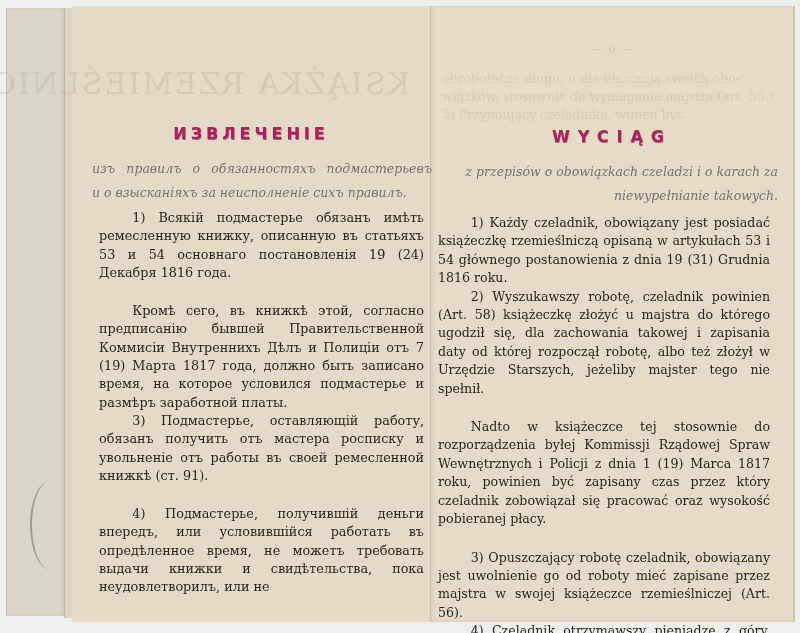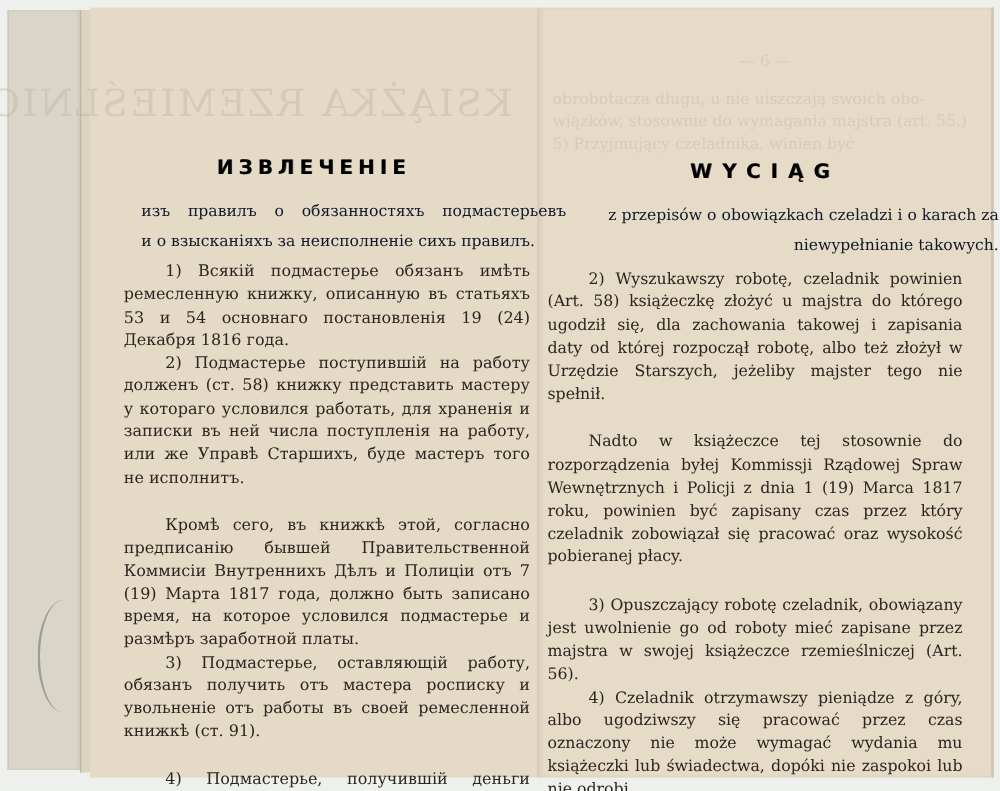--- a/index.html
+++ b/index.html
@@ -36,28 +36,28 @@
     letter-spacing:2px; transform:scale(-1,1); transform-origin:center;
     width:280px; text-align:center; opacity:0.35;
   }
   .bleed-right {
     left:442px; top:40px; width:340px; font-size:12.5px; line-height:18px;
     font-family:"DejaVu Serif", serif; opacity:0.35;
   }
   .bleed-right .pn { text-align:center; display:block; margin-bottom:12px; }
   .heading {
     position:absolute; font-family:"DejaVu Sans", sans-serif; font-weight:bold;
-    font-size:16px; letter-spacing:4px; color:#000000; text-align:center;
+    font-size:16px; letter-spacing:4px; color:#be185d; text-align:center;
     text-shadow: 0.5px 0.5px 0 #777;
   }
   .heading.left { left:72px; width:358px; top:124px; }
   .heading.right { left:431px; width:362px; top:127px; letter-spacing:8px; }
   .subtitle {
-    position:absolute; font-family:"DejaVu Serif", serif; 
-    font-size:12.5px; color:#0f172a; line-height:24px; text-align:center;margin-left:21px;
+    position:absolute; font-family:"DejaVu Serif", serif; font-style:italic;
+    font-size:12.5px; color:#737373; line-height:24px; text-align:center;
   }
   .subtitle.left { left:92px; width:340px; top:157px; text-align:justify; text-align-last:justify; }
   .subtitle.left .line2 { text-align:left; text-align-last:left; display:block; }
   .subtitle.right { left:438px; width:340px; top:160px;text-align:right; }
   .body {
     position:absolute; font-family:"DejaVu Serif", serif; font-size:12.8px; color:#2a2520;
     line-height:18.3px;
   }
   .body.left { left:99px; width:325px; top:209px; }
   .body.right { left:438px; width:332px; top:214px; line-height:18.4px; font-size:12.6px;}
@@ -83,26 +83,26 @@
   <div>5) Przyjmujący czeladnika, winien być</div>
 </div>
 
 <div class="heading left">ИЗВЛЕЧЕНІЕ</div>
 <div class="subtitle left">
   <span>изъ правилъ о обязанностяхъ подмастерьевъ</span>
   <span class="line2">и о взысканіяхъ за неисполненіе сихъ правилъ.</span>
 </div>
 <div class="body left">
   <p>1) Всякій подмастерье обязанъ имѣть ремесленную книжку, описанную въ статьяхъ 53 и 54 основнаго постановленія 19 (24) Декабря 1816 года.</p>
-  <p>2) Подмастерье поступившій на работу долженъ (ст. 58) книжку представить мастеру у котораго условился работать, для храненія и записки въ ней числа поступленія на работу, или же Управѣ Старшихъ, буде мастеръ того не исполнитъ.</p>
   <p class="gap">Кромѣ сего, въ книжкѣ этой, согласно предписанію бывшей Правительственной Коммисіи Внутреннихъ Дѣлъ и Полиціи отъ 7 (19) Марта 1817 года, должно быть записано время, на которое условился подмастерье и размѣръ заработной платы.</p>
   <p>3) Подмастерье, оставляющій работу, обязанъ получить отъ мастера росписку и увольненіе отъ работы въ своей ремесленной книжкѣ (ст. 91).</p>
   <p class="gap">4) Подмастерье, получившій деньги впередъ, или условившійся работать въ опредѣленное время, не можетъ требовать выдачи книжки и свидѣтельства, пока неудовлетворилъ, или не</p>
 </div>
 
 <div class="heading right">WYCIĄG</div>
 <div class="subtitle right">z przepisów o obowiązkach czeladzi i o karach za niewypełnianie takowych.</div>
 <div class="body right">
+  <p>1) Każdy czeladnik, obowiązany jest posiadać książeczkę rzemieślniczą opisaną w artykułach 53 i 54 głównego postanowienia z dnia 19 (31) Grudnia 1816 roku.</p>
   <p>2) Wyszukawszy robotę, czeladnik powinien (Art. 58) książeczkę złożyć u majstra do którego ugodził się, dla zachowania takowej i zapisania daty od której rozpoczął robotę, albo też złożył w Urzędzie Starszych, jeżeliby majster tego nie spełnił.</p>
   <p class="gap">Nadto w książeczce tej stosownie do rozporządzenia byłej Kommissji Rządowej Spraw Wewnętrznych i Policji z dnia 1 (19) Marca 1817 roku, powinien być zapisany czas przez który czeladnik zobowiązał się pracować oraz wysokość pobieranej płacy.</p>
   <p class="gap">3) Opuszczający robotę czeladnik, obowiązany jest uwolnienie go od roboty mieć zapisane przez majstra w swojej książeczce rzemieślniczej (Art. 56).</p>
   <p>4) Czeladnik otrzymawszy pieniądze z góry, albo ugodziwszy się pracować przez czas oznaczony nie może wymagać wydania mu książeczki lub świadectwa, dopóki nie zaspokoi lub nie odrobi</p>
 </div>
 
 </body></html>

